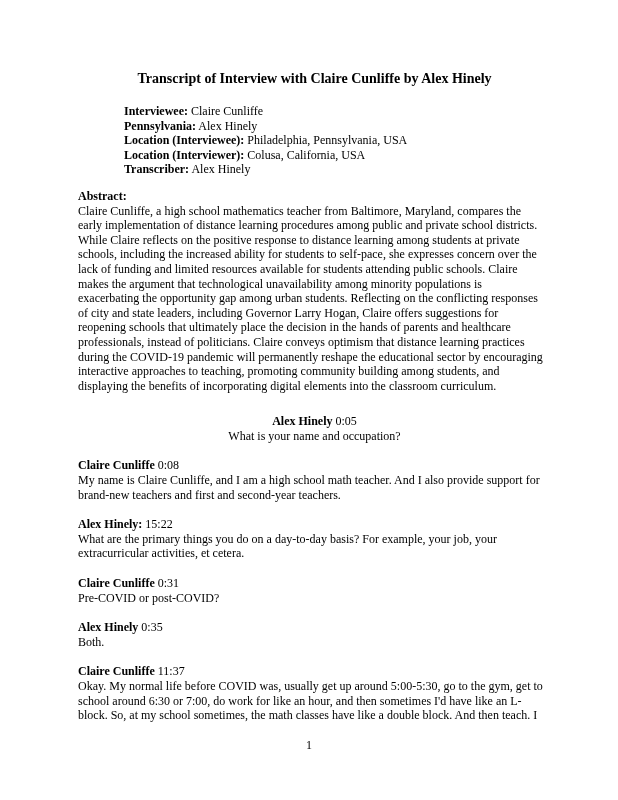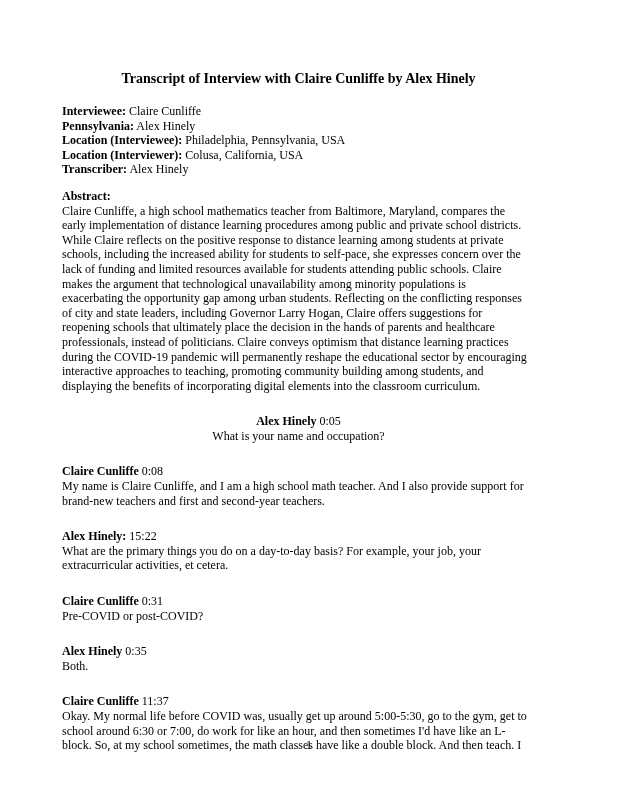--- a/index.html
+++ b/index.html
@@ -9,41 +9,41 @@
     height: 800px;
     background: #ffffff;
     overflow: hidden;
     font-family: "Liberation Serif", serif;
     font-size: 12px;
     line-height: 14.6px;
     color: #000000;
   }
   .content {
     position: absolute;
-    left: 62px;
+    left: 78px;
     top: 71px;
     width: 473px;
   }
   .doc-title {
     margin: 0 0 17px 0;
     font-size: 14px;
     font-weight: bold;
     text-align: center;
     line-height: 16px;
   }
   .meta { margin: 0 0 12px 0; }
   .meta p { margin: 0; }
-  .label { font-weight: bold; }
+  .label { font-weight: bold; margin-left: 46px; }
   .abstract-head { margin: 0; font-weight: bold; }
   .para {
     margin: 0;
     white-space: pre;
   }
   .turns { margin-top: 21px; }
-  .turn { margin-top: 21px; }
+  .turn { margin-top: 15px; }
   .turn:first-of-type { margin-top: 0; text-align: center; }
   .turn-head { margin: 0; }
   .speaker { font-weight: bold; }
   .page-number {
     position: absolute;
     bottom: 47px;
     left: 0;
     right: 0;
     text-align: center;
   }

